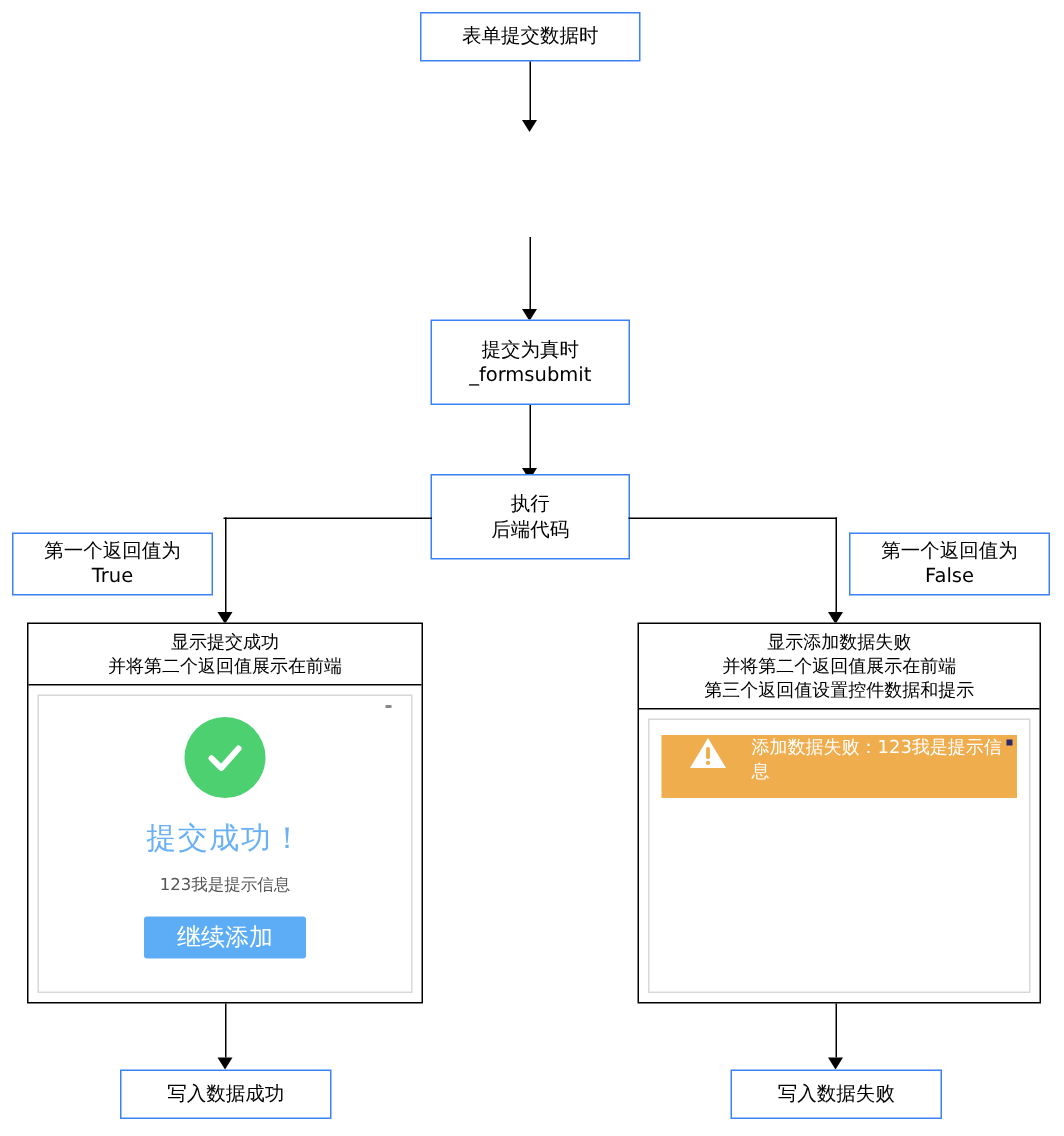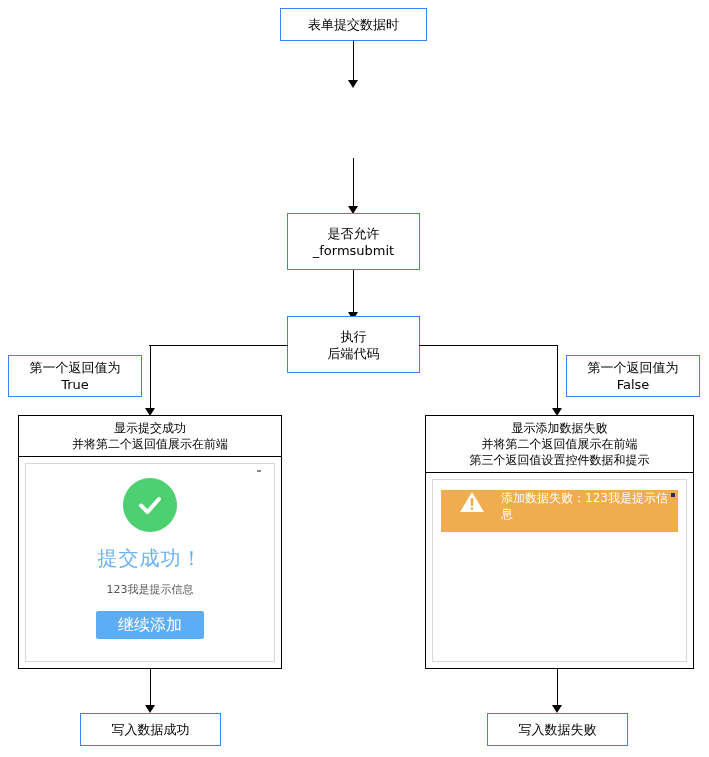--- a/index.html
+++ b/index.html
@@ -214,21 +214,21 @@
   </div>
 
   <div class="vline" style="left:353px; top:41px; height:39px;"></div>
   <div class="arrow-down" style="left:348px; top:80px;"></div>
 
 
   <div class="vline" style="left:353px; top:158px; height:48px;"></div>
   <div class="arrow-down" style="left:348px; top:206px;"></div>
 
   <div class="node" style="left:287px; top:213px; width:133px; height:57px;">
-    <span>是否允许
+    <span>提交为真时
 _formsubmit</span>
   </div>
 
   <div class="vline" style="left:353px; top:270px; height:42px;"></div>
   <div class="arrow-down" style="left:348px; top:312px;"></div>
 
   <div class="node" style="left:287px; top:316px; width:133px; height:57px;">
     <span>执行
 后端代码</span>
   </div>

